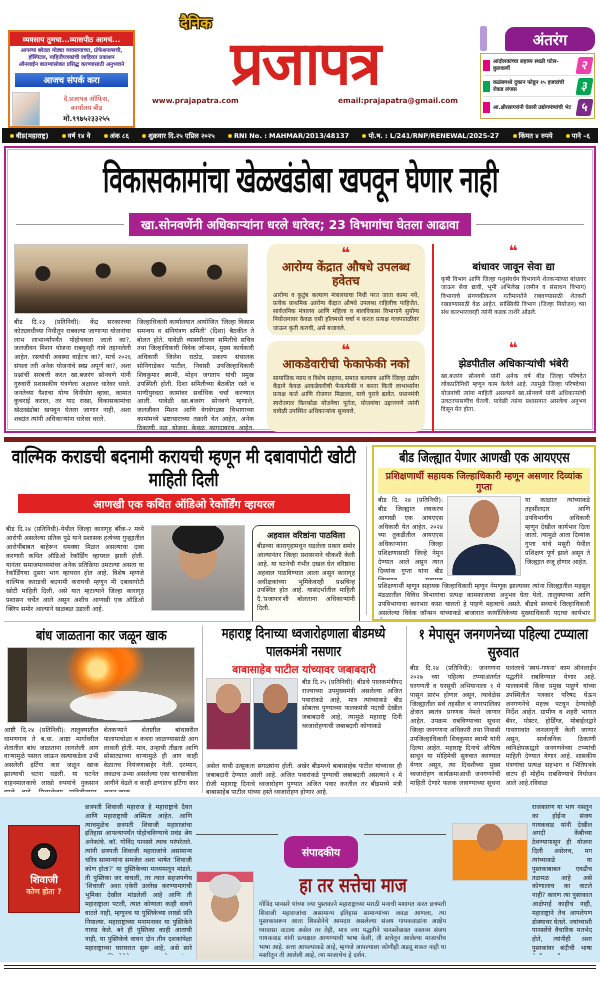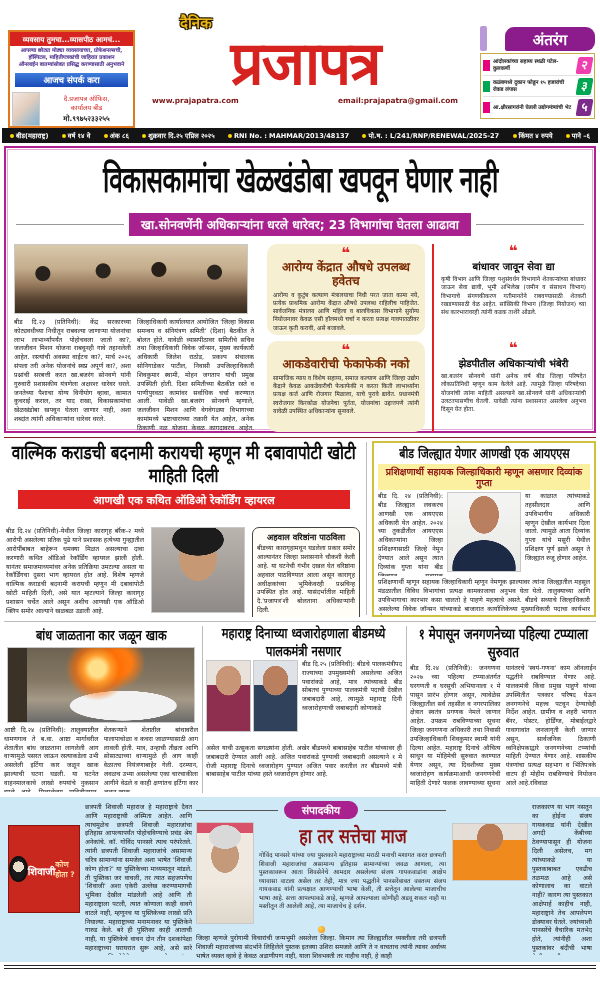--- a/index.html
+++ b/index.html
@@ -61,27 +61,27 @@
   .qmark { text-align:center; color:#e02223; font-size:15px; line-height:1; height:14px; font-weight:900; }
   .qmark::before { content:"❝"; }
   .qtitle { text-align:center; font-size:12px; font-weight:bold; color:#7a2a00; line-height:1.15; margin:1px 0 2px; }
   .qtext { font-size:5.9px; }
   .red-divider { width:2px; background:#e02223; margin:0 7px; flex:none; }
   .lead-right { flex:1; display:flex; flex-direction:column; gap:6px; overflow:hidden; }
   .qplain { flex:1; overflow:hidden; }
   .qtitle2 { text-align:center; font-size:10px; font-weight:900; color:#111; margin:1px 0 2px; }
 
   
-  .row2 { position:absolute; left:4px; top:437px; width:592px; height:182px; border-top:1px solid #7f1d1d; }
+  .row2 { position:absolute; left:4px; top:437px; width:592px; height:182px; border-top:5px solid #7f1d1d; }
   .vdiv { position:absolute; top:4px; bottom:4px; width:1px; background:#bbb; }
   .walmik { position:absolute; left:2px; top:3px; width:356px; height:176px; overflow:hidden; }
   .w-headline { overflow:hidden; }
   .w-headline .hsq { font-size:19px; font-weight:900; line-height:1.22; color:#0d0d0d; }
   .w-sub { background:#e02223; color:#fff; font-weight:bold; font-size:11px; text-align:center; margin:3px 12px 2px; padding:2px 0; }
-  .w-body { display:flex; gap:7px; height:114px; margin-top:18px; }
+  .w-body { display:flex; gap:7px; height:114px; margin-top:12px; }
   .w-col { width:138px; overflow:hidden; display:flex; flex-direction:column; flex:none; }
   .w-col .t { flex:1; }
   .ph-walmik { width:94px; height:86px; flex:none; }
   .sidebar-box { width:108px; border:1.5px solid #444; border-radius:7px; padding:3px 4px; overflow:hidden; flex:none; background:#fffdf5; }
   .sb-title { font-size:8.2px; font-weight:900; text-align:center; color:#111; margin-bottom:2px; }
   .iasbox { position:absolute; left:368px; top:3px; right:0; height:176px; border:2px solid #d2c13c; padding:2px 4px; overflow:hidden; }
   .ias-headline { overflow:hidden; }
   .ias-headline .hsq { font-size:13.5px; font-weight:900; line-height:1.25; color:#0d0d0d; }
   .ias-sub { background:#faf0a0; color:#8c1212; font-weight:bold; font-size:9.3px; text-align:center; margin:2px 0; padding:2px 2px; line-height:1.2; }
   .ias-body { display:flex; gap:4px; height:84px; overflow:hidden; }
@@ -105,28 +105,28 @@
   .g-side { flex:1; overflow:hidden; }
   .g-below { height:42px; overflow:hidden; margin-top:2px; }
   .census { position:absolute; left:406px; top:3px; width:186px; height:172px; overflow:hidden; }
   .census-headline .hsq { font-size:14.5px; font-weight:900; line-height:1.25; color:#0d0d0d; }
   .census-cols { display:flex; gap:5px; height:124px; overflow:hidden; margin-top:3px; }
   .census-cols > div { flex:1; overflow:hidden; }
 
   
   .editorial { position:absolute; left:0; top:797px; width:600px; height:165px; background:#cfe9f7; }
   .ed-left { position:absolute; left:8px; top:6px; width:184px; height:152px; overflow:hidden; }
-  .book { float:left; width:72px; height:88px; background:#c8281e; margin:22px 5px 4px 0; display:flex; flex-direction:row; align-items:center; justify-content:center; border:1px solid #8a1410; }
+  .book { float:left; width:72px; height:88px; background:#c8281e; margin:22px 5px 4px 0; display:flex; flex-direction:column; align-items:center; justify-content:center; border:1px solid #8a1410; }
   .book-emblem { width:26px; height:26px; border-radius:50%; border:2px solid #111;
     background:radial-gradient(circle at 50% 40%, #e8ddc8 0 35%, #1a1a1a 36%); }
   .book-t1 { color:#fff; font-weight:900; font-size:10px; margin-top:3px; }
   .book-t2 { color:#ffd9a0; font-weight:bold; font-size:7.6px; }
   .ed-center { position:absolute; left:196px; top:0; width:250px; height:162px; overflow:hidden; }
   .ed-label-row { display:flex; align-items:center; gap:6px; margin-top:4px; }
-  .ed-label { background:#a8218e; color:#fff; font-weight:bold; font-size:10.5px; padding:2px 18px; border-radius:9px; }
+  .ed-label { background:#a8218e; color:#fff; font-weight:bold; font-size:10.5px; padding:9px 18px; border-radius:9px;margin-top:35px; }
   .dline { flex:1; height:1px; background:#555; }
   .ed-main { display:flex; gap:5px; margin-top:3px; }
   .ph-oldman { width:58px; height:102px; flex:none; }
   .ed-rop { flex:1; overflow:hidden; }
   .ed-headline { overflow:hidden; }
   .ed-headline .hsq { font-size:20px; font-weight:900; color:#8c1212; }
   .ed-intro { font-size:6.2px; line-height:1.38; text-align:justify; color:#222; margin-top:2px; height:62px; overflow:hidden; }
   .ed-dot { width:7px; height:7px; border-radius:50%; background:radial-gradient(circle at 35% 35%,#ffd54a,#f08a1d); margin:2px auto 1px; }
   .ed-center-below { height:32px; margin-top:1px; }
   .ed-right { position:absolute; left:452px; top:6px; width:140px; height:152px; overflow:hidden; }
@@ -354,20 +354,21 @@
           <div class="t">शेतकऱ्याने शेतातील बांधावरील पालापाचोळा व कचरा जाळण्यासाठी आग लावली होती. मात्र, उन्हाची तीव्रता आणि सोसाट्याच्या वाऱ्यामुळे ही आग काही वेळातच नियंत्रणाबाहेर गेली. दरम्यान, जवळच उभ्या असलेल्या एका चारचाकीला आगीने वेढले व काही क्षणांतच इर्टिगा कार जळून खाक</div>
 
         </div>
       </div>
     </article>
     <div class="vdiv" style="left:198px;"></div>
     <article class="guardian">
       <div class="g-headline">
         <div class="hsq">महाराष्ट्र दिनाच्या ध्वजारोहणाला बीडमध्ये पालकमंत्री नसणार</div>
       </div>
+      <div class="g-sub">बाबासाहेब पाटील यांच्यावर जबाबदारी</div>
       <div class="g-top">
         <div class="gphotos">
           <div class="photo ph-woman"></div>
           <div class="photo ph-man2"></div>
         </div>
         <div class="g-side t">बीड दि.२५ (प्रतिनिधी): बीडचे पालकमंत्रीपद राज्याच्या उपमुख्यमंत्री असलेल्या अजित पवारांकडे आहे, मात्र त्यांच्याकडे बीड सोबतच पुण्याच्या पालकमंत्री पदाची देखील जबाबदारी आहे, त्यामुळे महाराष्ट्र दिनी ध्वजारोहणाची जबाबदारी कोणाकडे</div>
       </div>
       <div class="g-below t">असेल याची उत्सुकता सगळ्यांना होती. अखेर बीडमध्ये बाबासाहेब पाटील यांच्यावर ही जबाबदारी देण्यात आली आहे. अजित पवारांकडे पुण्याची जबाबदारी असल्याने १ मे रोजी महाराष्ट्र दिनाचे ध्वजारोहण पुण्यात अजित पवार करतील तर बीडमध्ये मंत्री बाबासाहेब पाटील यांच्या हस्ते ध्वजारोहण होणार आहे.</div>
     </article>
     <div class="vdiv" style="left:402px;"></div>

